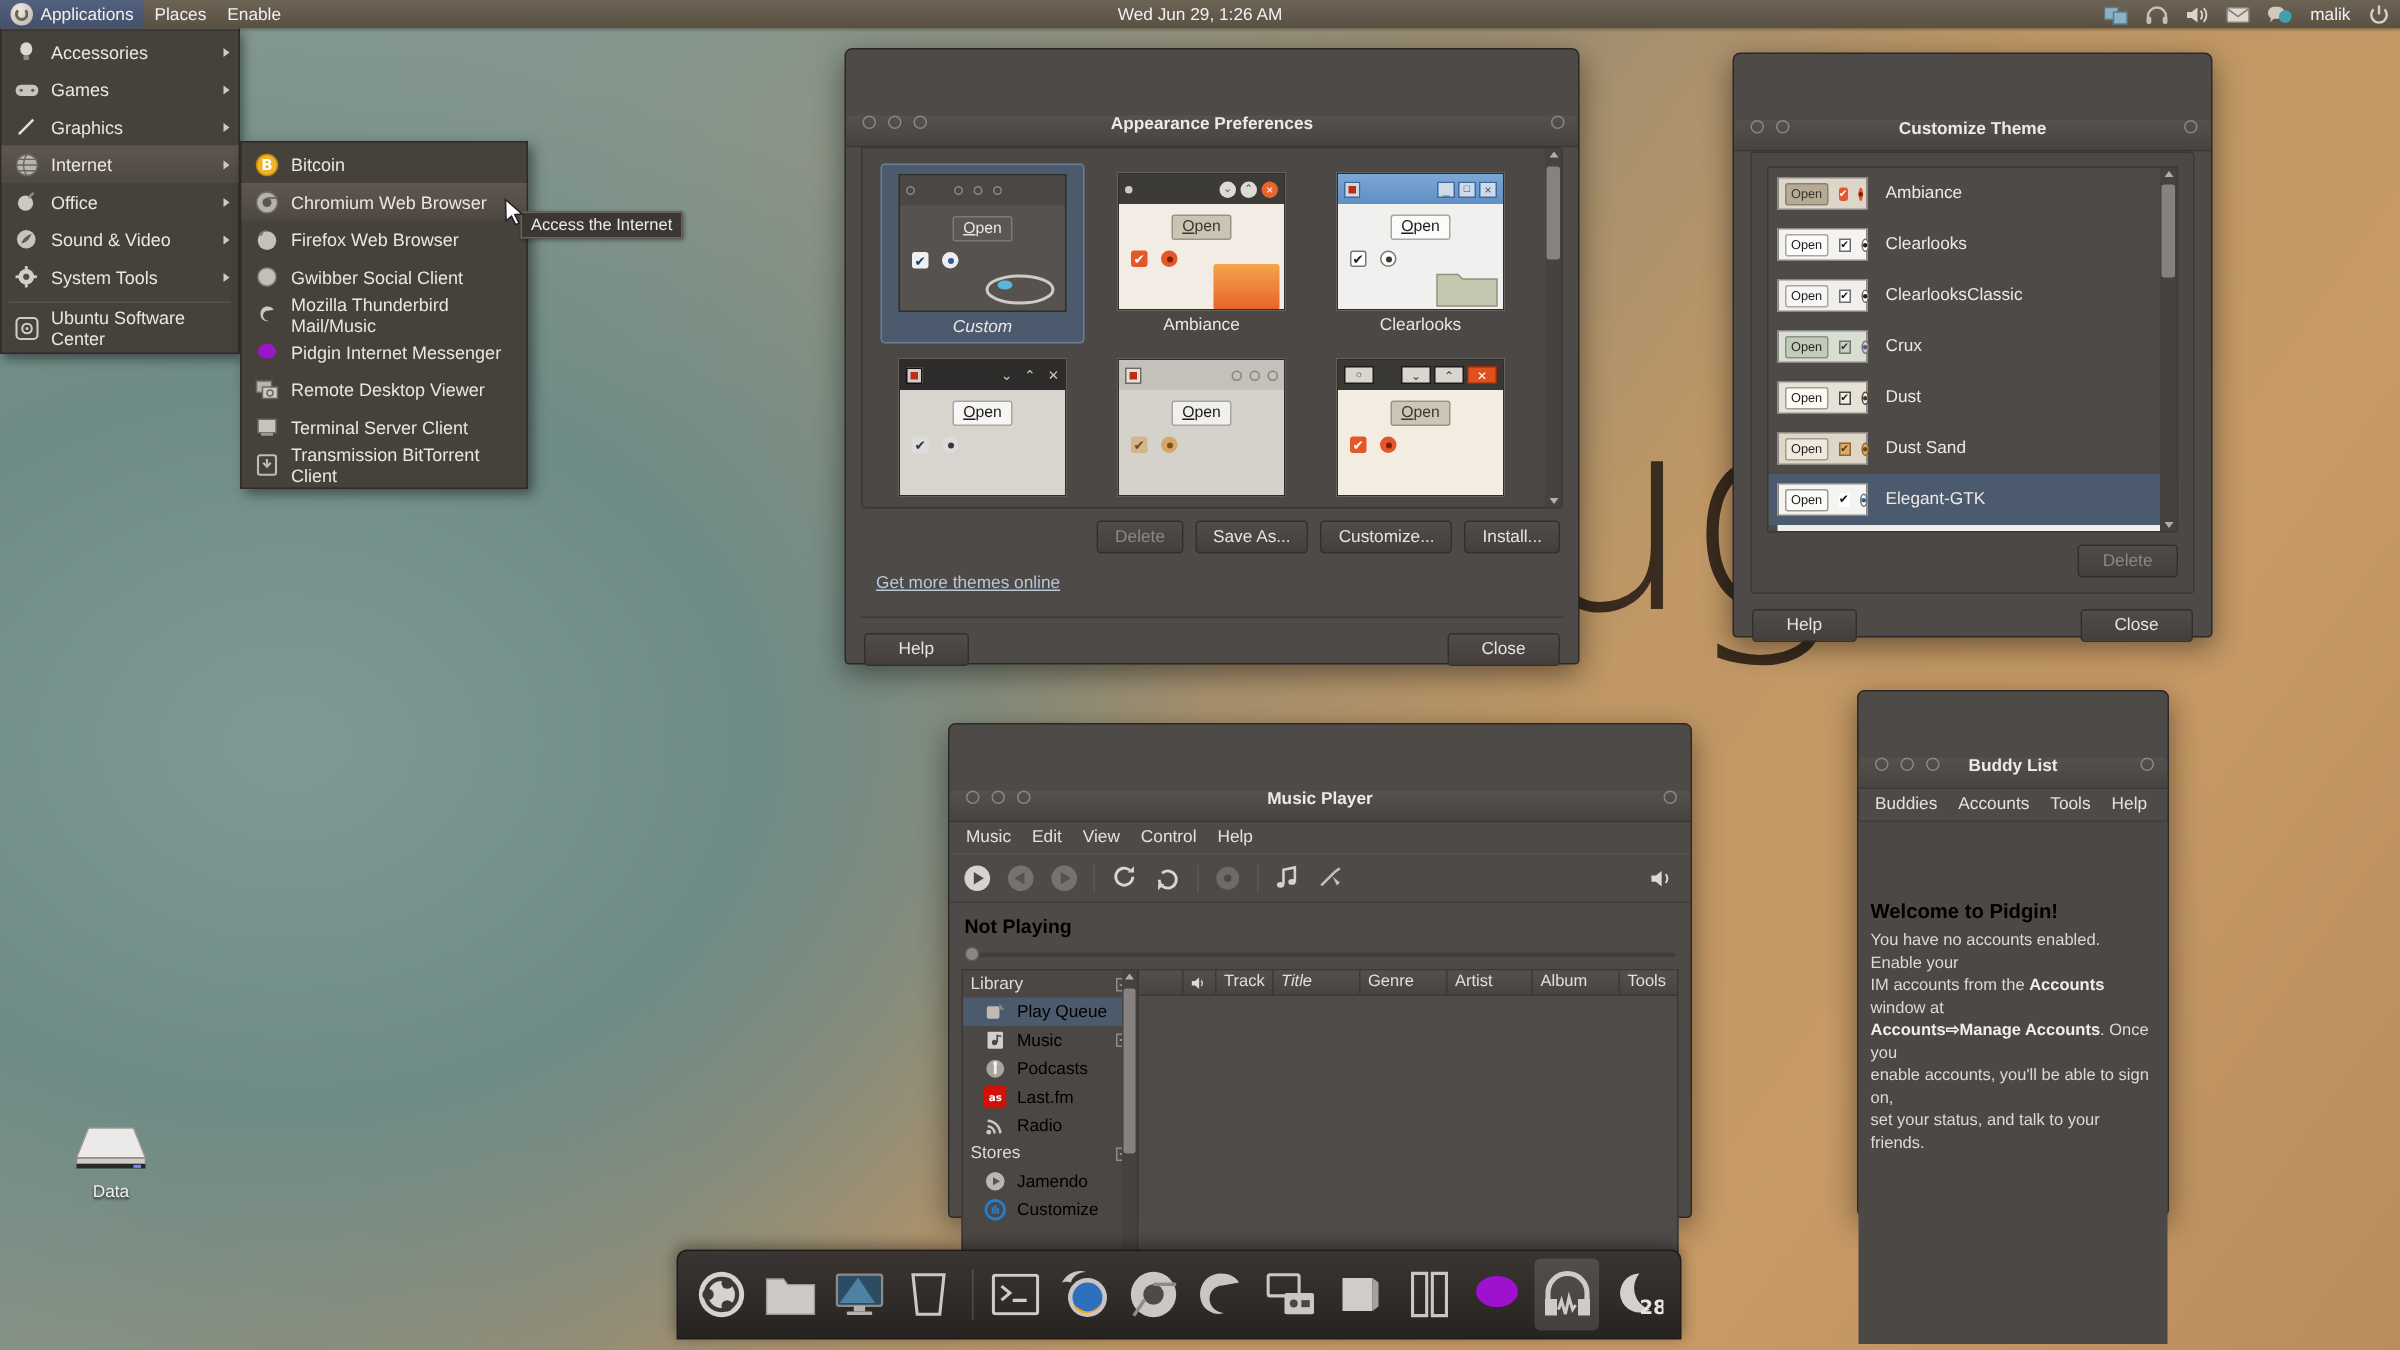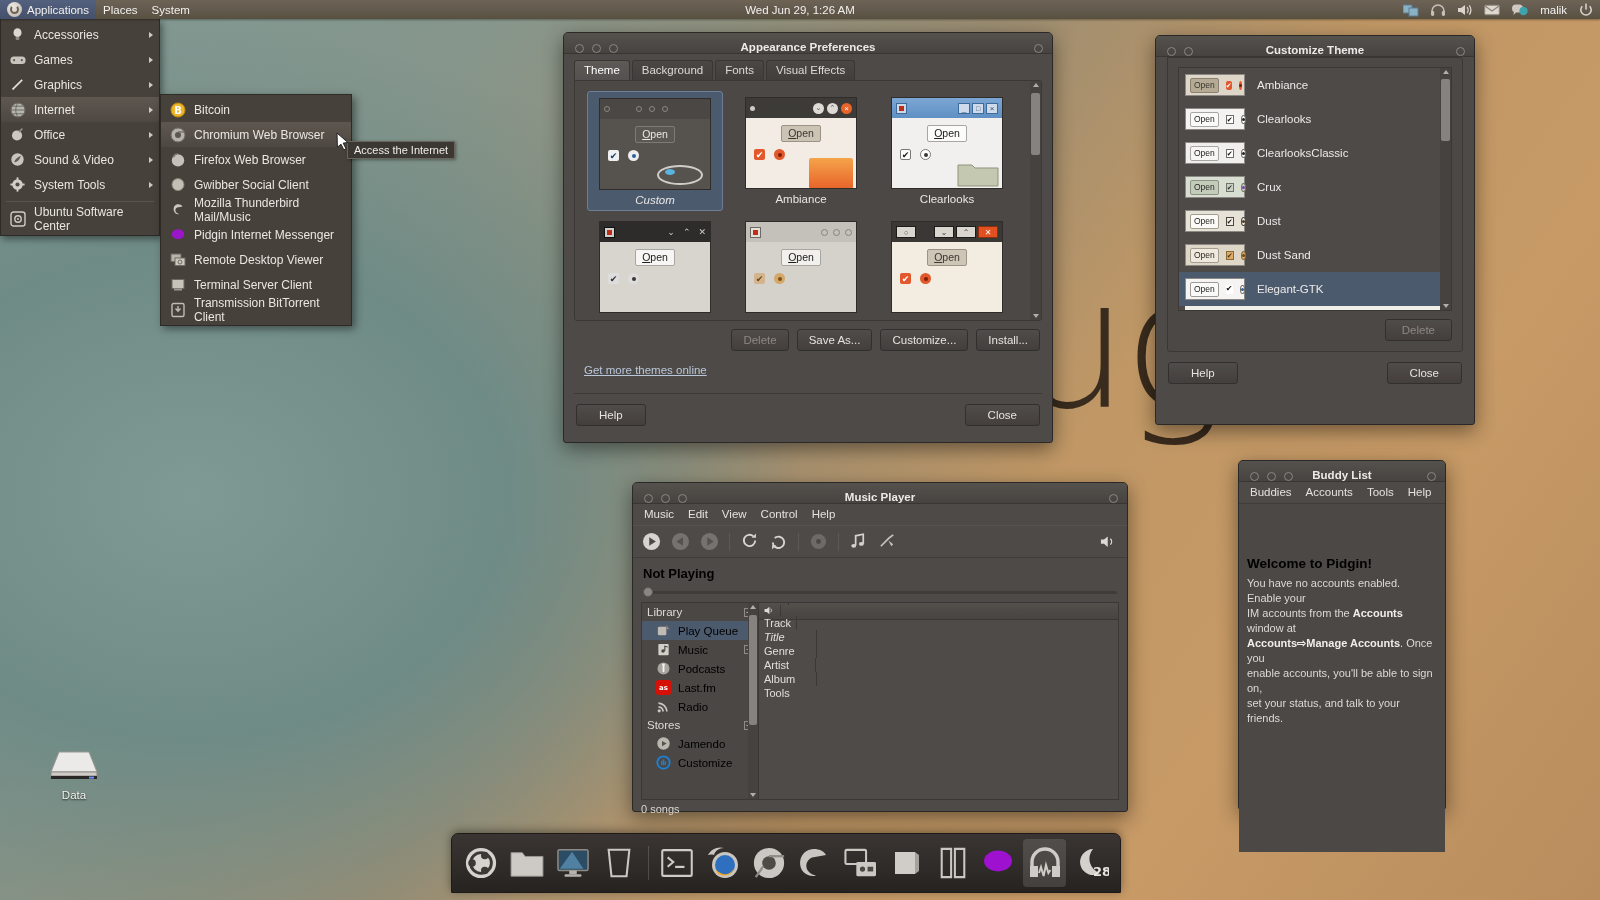--- a/index.html
+++ b/index.html
@@ -76,23 +76,23 @@
   }
   #cursor { position: absolute; left: 336px; top: 132px; z-index: 610; }
 
   
   .win {
     position: absolute; background: #4e4a47;
     border: 1px solid #2b2927; border-radius: 5px 5px 3px 3px;
     box-shadow: 0 6px 20px rgba(0,0,0,.45);
   }
   .titlebar {
-    height: 21px; display: flex; align-items: flex-end; position: relative;
+    height: 21px; display: flex; align-items: flex-start; position: relative;
     background: linear-gradient(to bottom,#55514d 0%, #474340 100%);
-    border-radius: 4px 4px 0 0; border-bottom: 1px solid #393533;
+    border-radius: 4px 4px 0 0; border-bottom: 1px solid #393533; margin-top: 44px;
   }
   .title-text {
     position: absolute; left: 0; right: 0; text-align: center;
     color: #eceae8; font-size: 11.5px; font-weight: bold; pointer-events: none;
   }
   .wbtns { display: flex; gap: 8px; padding-left: 11px; }
   .wb { width: 9px; height: 9px; border-radius: 50%; border: 1px solid #8b8681; background: transparent; }
   .wbtn-right { position: absolute; right: 9px; }
 
   .wbody { padding: 0; color: #e8e6e4; }
@@ -162,21 +162,21 @@
   .mp-nowplaying { font-size: 13px; font-weight: bold; padding: 8px 10px 4px; }
   .slider-track { height: 3px; background: #3f3c3a; border-radius: 2px; margin: 6px 10px 8px; position: relative; }
   .slider-knob { position: absolute; left: 0; top: -4px; width: 10px; height: 10px; border-radius: 50%; background: #8a8683; border: 1px solid #5c5855; }
   .mp-cols { display: flex; height: 198px; margin: 0 8px; }
   .mp-side { width: 118px; background: #4a4744; border: 1px solid #3a3735; position: relative; }
   .side-head { display: flex; align-items: center; justify-content: space-between; padding: 3px 5px; font-size: 11.5px; color: #dedad7; }
   .side-item { display: flex; align-items: center; gap: 7px; padding: 2px 5px 2px 14px; font-size: 11.5px; }
   .side-item.sel { background: #4c5a6e; }
   .expander { width: 9px; height: 9px; border: 1px solid #8f8b88; font-size: 8px; line-height: 7px; text-align: center; color: #ddd; }
   .mp-list { flex: 1; background: #4e4b48; border: 1px solid #3a3735; border-left: none; }
-  .mp-head { display: flex; height: 17px; background: linear-gradient(to bottom,#53504c,#474441); border-bottom: 1px solid #3b3836; font-size: 11px; flex-direction: column; }
+  .mp-head { display: flex; height: 17px; background: linear-gradient(to bottom,#53504c,#474441); border-bottom: 1px solid #3b3836; font-size: 11px; }
   .mp-head div { padding: 1px 5px; border-right: 1px solid #3b3836; color: #e1dedb; }
   .mp-status { font-size: 11px; padding: 3px 8px; color: #dbd7d4; }
 
   
   .pg-body { background: #4b4845; padding: 0; height: 100%; }
   .pg-welcome { font-size: 13.5px; font-weight: bold; padding: 14px 8px 5px; }
   .pg-text { font-size: 11px; line-height: 15px; padding: 0 8px; color: #ddd9d6; }
   .pg-text b { font-weight: bold; color: #f0edea; }
 
   
@@ -204,21 +204,21 @@
 
   <div id="panel">
     <div class="pmenu active">
       <span class="ubtn-logo"></span>
       <span>Applications</span>
     </div>
     <div class="pmenu">
       <span>Places</span>
     </div>
     <div class="pmenu">
-      <span>System</span>
+      <span>Enable</span>
     </div>
     <div id="panel-clock">Wed Jun 29,  1:26 AM</div>
     <div id="tray">
       <svg class="tray-ico" viewBox="0 0 16 14">
         <rect x="0" y="2" width="9" height="8" fill="#8fb8cf" stroke="#5a7f96"></rect>
         <rect x="6" y="5" width="9" height="8" fill="#8fb8cf" stroke="#5a7f96"></rect>
       </svg>
       <svg class="tray-ico" viewBox="0 0 16 14">
         <path d="M2 10V8a6 6 0 0 1 12 0v2" fill="none" stroke="#cfc8c0" stroke-width="1.6"></path>
         <rect x="1" y="8" width="3.2" height="5" rx="1.4" fill="#cfc8c0"></rect>
@@ -431,26 +431,20 @@
       <div class="wbtns">
         <span class="wb"></span>
         <span class="wb"></span>
         <span class="wb"></span>
       </div>
       <div class="title-text">Appearance Preferences</div>
       <span class="wb wbtn-right"></span>
     </div>
 
     <div class="wbody">
-      <div class="tabs">
-        <div class="tab active">Theme</div>
-        <div class="tab">Background</div>
-        <div class="tab">Fonts</div>
-        <div class="tab">Visual Effects</div>
-      </div>
 
       <div class="tabpanel" style="height:241px; position:relative; overflow:hidden;">
         <div class="themegrid" style="width:452px;">
 
           <div class="theme-cell sel">
             <div class="thumb" style="background:#56534f;">
               <div class="th-tb" style="background:#4a4744; justify-content:flex-start; gap:26px;">
                 <span style="width:6px;height:6px;border-radius:50%;border:1px solid #8b8781;"></span>
                 <span style="display:flex;gap:7px;">
                   <span style="width:6px;height:6px;border-radius:50%;border:1px solid #8b8781;"></span>

